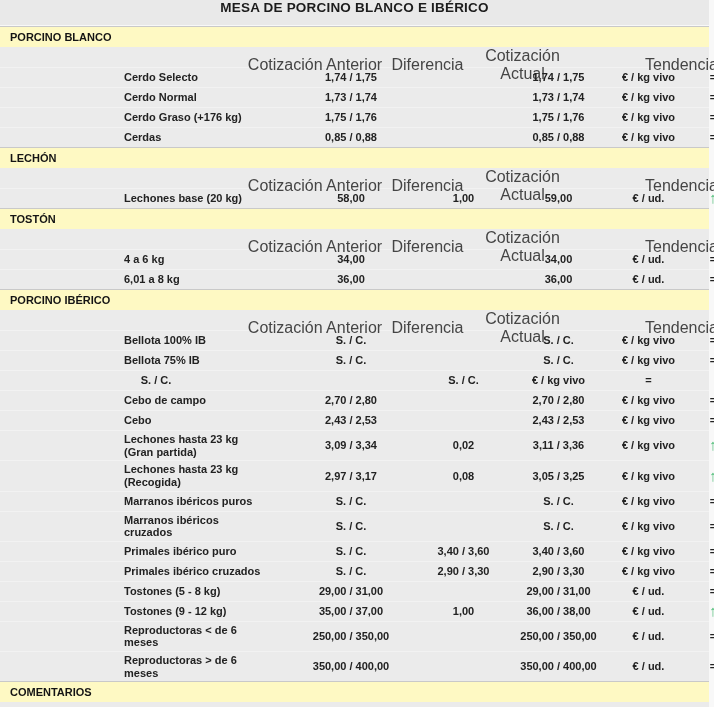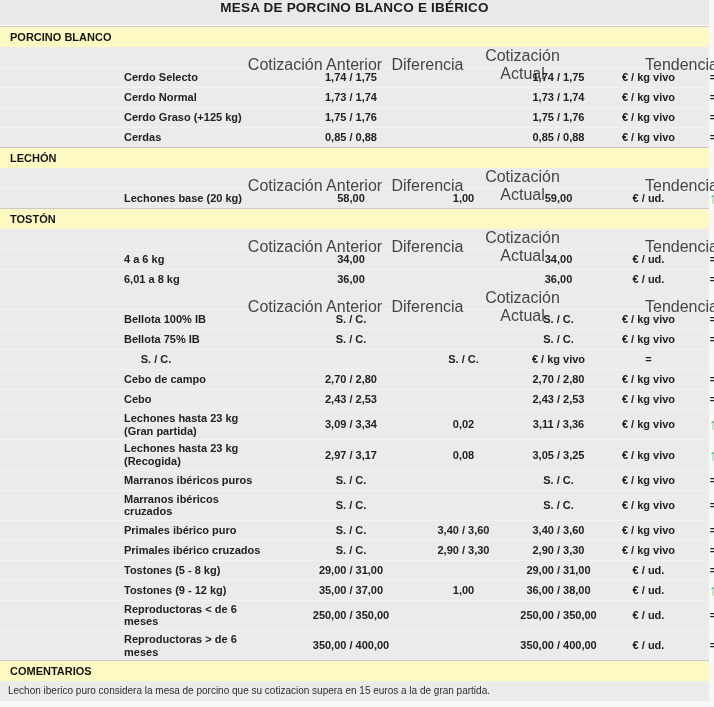--- a/index.html
+++ b/index.html
@@ -118,21 +118,21 @@
       </div>
       <div class="grid-row data-row">
         <div class="cell label">Cerdo Normal</div>
         <div class="cell">1,73 / 1,74</div>
         <div class="cell"></div>
         <div class="cell">1,73 / 1,74</div>
         <div class="cell">€ / kg vivo</div>
         <div class="cell"><span class="trend-eq" style="color: rgb(34, 34, 34);">=</span></div>
       </div>
       <div class="grid-row data-row">
-        <div class="cell label">Cerdo Graso (+125 kg)</div>
+        <div class="cell label">Cerdo Graso (+176 kg)</div>
         <div class="cell">1,75 / 1,76</div>
         <div class="cell"></div>
         <div class="cell">1,75 / 1,76</div>
         <div class="cell">€ / kg vivo</div>
         <div class="cell"><span class="trend-eq" style="color: rgb(34, 34, 34);">=</span></div>
       </div>
       <div class="grid-row data-row">
         <div class="cell label">Cerdas</div>
         <div class="cell">0,85 / 0,88</div>
         <div class="cell"></div>
@@ -178,20 +178,23 @@
         <div class="cell">€ / ud.</div>
         <div class="cell"><span class="trend-eq" style="color: rgb(34, 34, 34);">=</span></div>
       </div>
       <div class="grid-row data-row">
         <div class="cell label">6,01 a 8 kg</div>
         <div class="cell">36,00</div>
         <div class="cell"></div>
         <div class="cell">36,00</div>
         <div class="cell">€ / ud.</div>
         <div class="cell"><span class="trend-eq" style="color: rgb(34, 34, 34);">=</span></div>
+      </div>
+      <div class="section-header">
+        <span>PORCINO IBÉRICO</span>
       </div>
       <div class="grid-row col-header-row">
         <div class="cell label"></div>
         <div class="cell">Cotización Anterior</div>
         <div class="cell">Diferencia</div>
         <div class="cell">Cotización Actual</div>
         <div class="cell"></div>
         <div class="cell">Tendencia</div>
       </div>
       <div class="grid-row data-row">

